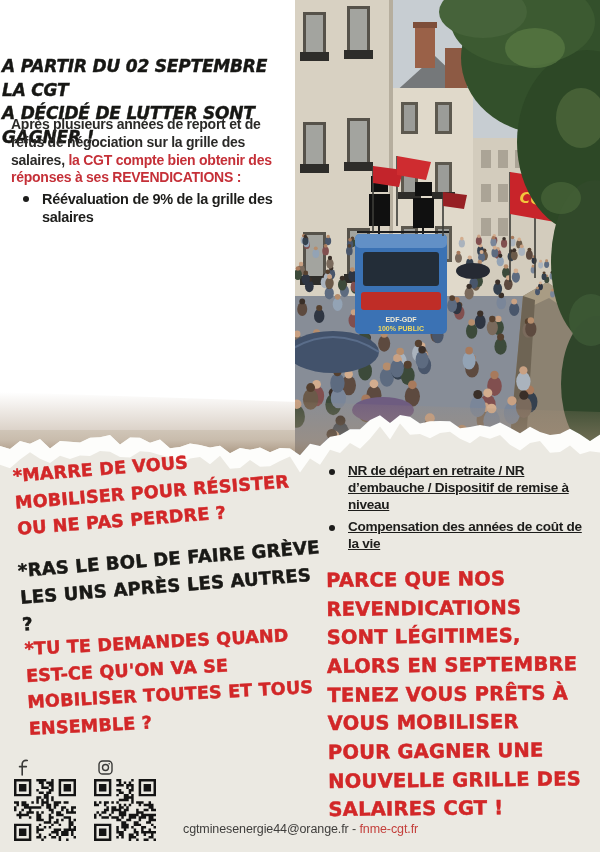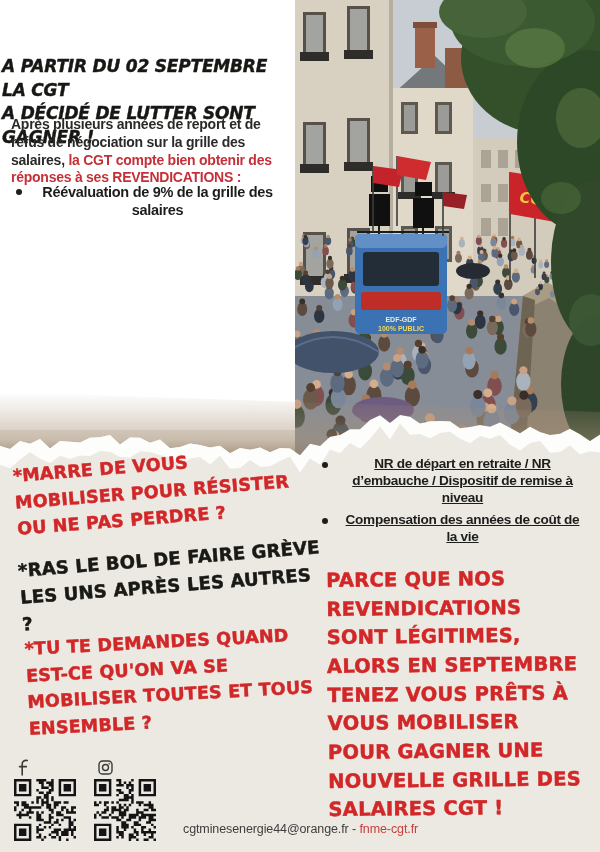--- a/index.html
+++ b/index.html
@@ -8,21 +8,21 @@
 
   
   .headline{position:absolute;left:2px;top:44px;width:292px;z-index:3;
     font-family:"DejaVu Sans",sans-serif;font-weight:800;font-style:italic;
     font-size:17px;line-height:1.38;letter-spacing:-0.2px;color:#171714;
     -webkit-text-stroke:0.4px #171714;}
   .intro{position:absolute;left:11px;top:102px;width:286px;z-index:3;
     font-size:14px;line-height:1.27;letter-spacing:-0.25px;color:#2b2a28;font-weight:700;}
   .intro .red{color:#c53038;}
 
-  ul.demands{list-style:none;margin:0;padding:0;z-index:3;text-align:center;}
+  ul.demands{list-style:none;margin:7px;padding:0;z-index:3;}
   ul.demands li{position:relative;padding-left:23px;font-weight:700;
     letter-spacing:-0.3px;line-height:1.25;}
   ul.demands li::before{content:"";position:absolute;left:4px;top:0.42em;
     width:6px;height:6px;border-radius:50%;background:#1d1d1b;}
   .demands-left{position:absolute;left:12px;top:183px;width:268px;font-size:14.5px;}
   .demands-left li{margin-bottom:15px;}
   .demands-right{position:absolute;left:318px;top:456px;width:266px;font-size:13.6px;}
   .demands-right li{margin-bottom:5px;text-decoration:underline;}
 
   

